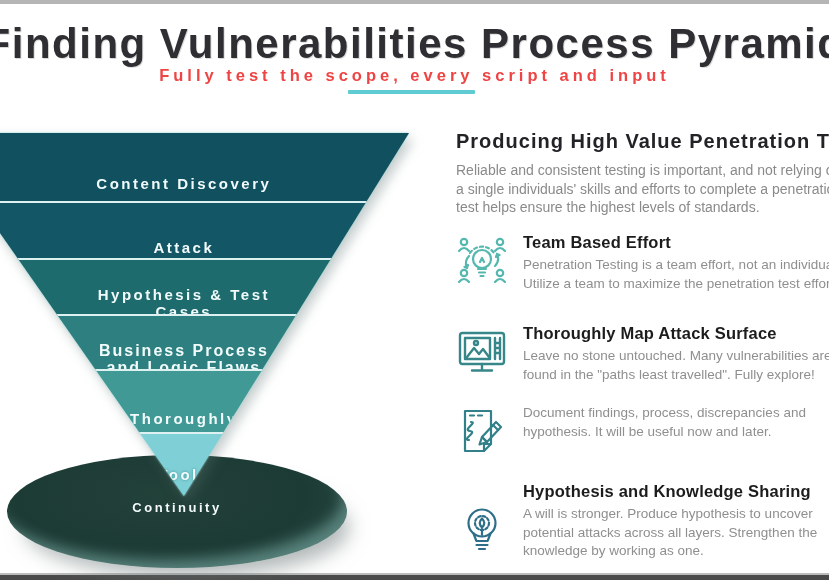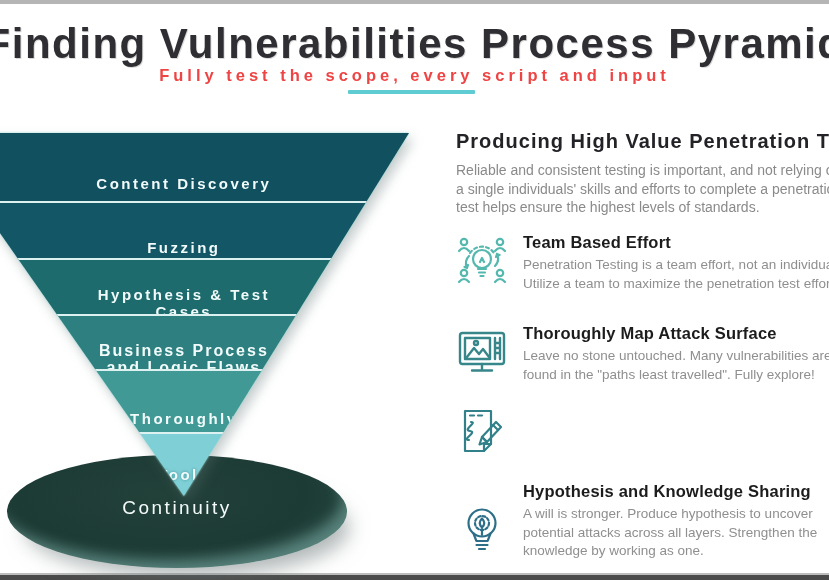--- a/index.html
+++ b/index.html
@@ -42,21 +42,21 @@
   .band-label.on-light{text-shadow:0 0 3px rgba(30,110,120,.65);}
   
   .base-ellipse{
     position:absolute;left:7px;top:455px;width:340px;height:113px;border-radius:50%;z-index:1;
     background:radial-gradient(ellipse at 45% 35%, #224139 0%, #1d3b35 55%, #27four 100%);
     background:radial-gradient(ellipse at 45% 35%, #224139 0%, #1d3b35 55%, #2a4f48 100%);
     box-shadow:inset -10px -14px 14px -6px rgba(170,225,220,.4), 10px 16px 20px -8px rgba(110,120,120,.55);
     display:flex;align-items:center;justify-content:center;
   }
   .base-label{
-    color:#f4fbfa;font-weight:400;font-size:19px;letter-spacing:2.5px;margin-top:-8px;
+    color:#f4fbfa;font-weight:700;font-size:13px;letter-spacing:2.5px;margin-top:-8px;
   }
   
   .right-col{position:absolute;left:456px;top:0;width:420px;z-index:3;}
   .rc-heading{
     position:absolute;top:130px;left:0;white-space:nowrap;
     font-size:20px;font-weight:700;letter-spacing:1px;color:#222227;
   }
   .rc-intro{
     position:absolute;top:161px;left:0;white-space:pre-line;
     font-size:14px;line-height:18.5px;color:#8a8a8a;
@@ -82,21 +82,21 @@
   <div class="title">Finding Vulnerabilities Process Pyramid</div>
   <div class="subtitle">Fully test the scope, every script and input</div>
   <div class="subtitle-underline" style="background: rgb(95, 204, 211);"></div>
 
   <div class="pyramid-wrap">
     <div class="pyramid-shape">
       <div class="band" style="top: 0px; height: 68px; background: rgb(16, 80, 95);">
         <span class="band-label">Content Discovery</span>
       </div>
       <div class="band" style="top: 68px; height: 57px; background: rgb(19, 87, 102);">
-        <span class="band-label">Fuzzing</span>
+        <span class="band-label">Attack</span>
       </div>
       <div class="band" style="top: 125px; height: 56px; background: rgb(30, 107, 110);">
         <span class="band-label">Hypothesis &amp; Test Cases</span>
       </div>
       <div class="band" style="top: 181px; height: 55px; background: rgb(46, 128, 128);">
         <span class="band-label small">Business Process
 and Logic Flaws</span>
       </div>
       <div class="band" style="top: 236px; height: 63px; background: rgb(65, 153, 149);">
         <span class="band-label">Thoroughly</span>
@@ -167,20 +167,22 @@
           <path d="M9 5 h26 v33 l-7 7 H9 Z"></path>
           <path d="M28 45 v-7 h7"></path>
           <path d="M14 9.5 h4 M22 9.5 h4"></path>
           <path d="M15 16 c7 0 -9 8 -1 9 c8 1 -9 9 -1 9"></path>
           <path d="M26 31 L40 16 l5 5 L31 36 Z"></path>
           <path d="M26 31 l-2.5 7.5 7.5 -2.5 Z"></path>
           <path d="M37 19 l5 5"></path>
         </svg>
       </div>
       <div class="text-box">
+        <div class="body">Document findings, process, discrepancies and
+hypothesis. It will be useful now and later.</div>
       </div>
     </div>
 
     <div class="section s4">
       <div class="icon-box">
         <svg width="52" height="56" viewBox="0 0 52 56" fill="none" stroke="#2d6e88" stroke-width="2.2" stroke-linecap="round" stroke-linejoin="round">
           <circle cx="26" cy="18" r="13.5"></circle>
           <circle cx="26" cy="18" r="7" stroke-dasharray="2.6 2.2"></circle>
           <path d="M26 13.5 c3 3 3 6 0 9 c-3 -3 -3 -6 0 -9 Z"></path>
           <path d="M26 24 v6"></path>

